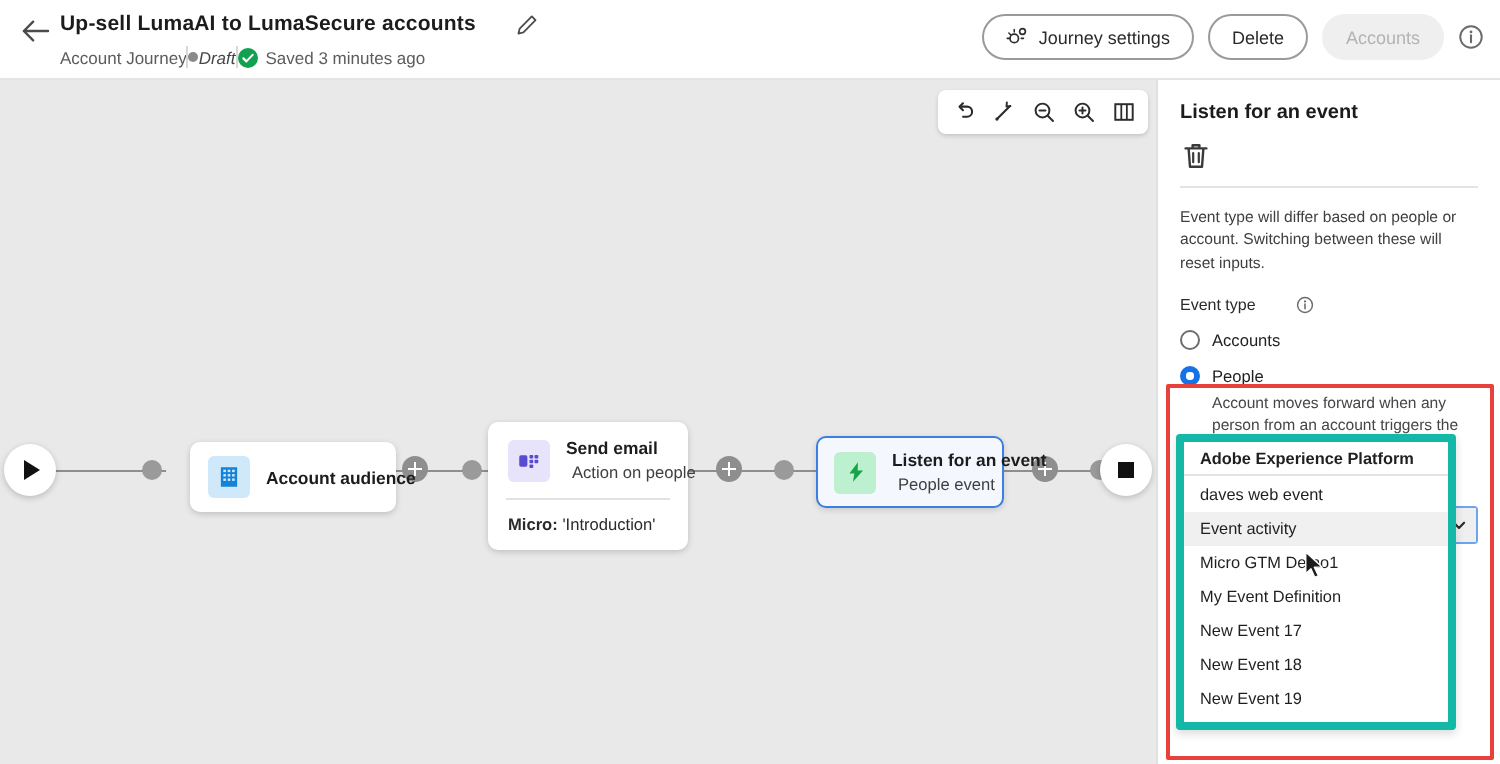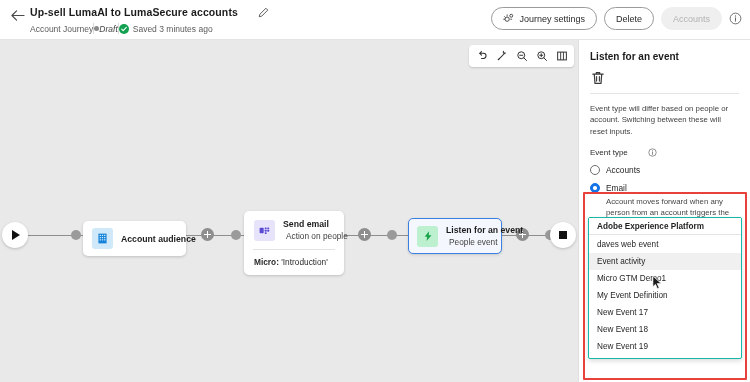--- a/index.html
+++ b/index.html
@@ -163,22 +163,22 @@
     margin-top: 4px; height: 19px; display: flex; align-items: stretch;
     border: 1.4px solid #6aa6ef; border-radius: 2px; background: #fff; cursor: text;
   }
   .combo-input { flex: 1; font-size: 8px; color: #1f1f1f; padding: 0 5px; display:flex; align-items:center; }
   .combo-btn {
     width: 19px; background: #efefef; border-left: 1.4px solid #6aa6ef;
     display: flex; align-items: center; justify-content: center; cursor: pointer;
   }
 
   .dropdown {
-    position: absolute; left: 588px; top: 217px; width: 154px;
-    background: #ffffff; border: 1px solid #14b8a6; border-radius: 2px;
+    position: absolute; left: 588px; top: 217px; width: 140px;
+    background: #ffffff; border: 4px solid #14b8a6; border-radius: 2px;
     box-shadow: 0 2px 5px rgba(0,0,0,.14); z-index: 20;
     overflow: hidden; padding-bottom: 3px;
   }
   .dd-item {
     height: 17px; display: flex; align-items: center; padding: 0 8px;
     font-size: 8.2px; color: #1f1f1f; cursor: pointer; white-space: nowrap;
   }
   .dd-item.partial { height: 11px; align-items: flex-start; }
   .dd-item.header { font-weight: bold; }
   .dd-item.hovered { background: #f0f0f0; }
@@ -292,21 +292,21 @@
       </div>
 
       <div class="pill" style="left:71px; top:190px;"></div>
       <div class="pill" style="left:231px; top:190px;"></div>
       <div class="plus-node" style="left:201px; top:188px;"></div>
       <div class="pill" style="left:387px; top:190px;"></div>
       <div class="plus-node" style="left:358px; top:188px;"></div>
       <div class="plus-node" style="left:516px; top:188px;"></div>
       <div class="pill" style="left:545px; top:190px;"></div>
 
-      <div class="node-card" style="left:83px; top:181px; width:103px;">
+      <div class="node-card" style="left:95px; top:181px; width:103px;">
         <div class="node-head" style="padding:7px 9px;">
           <div class="node-tile tile-blue">
             <svg width="13" height="13" viewBox="0 0 16 16" fill="none">
               <rect x="3" y="2" width="10" height="12" fill="#1482d8"></rect>
               <g fill="#cfe9fa">
                 <rect x="4.5" y="3.5" width="1.6" height="1.5"></rect>
                   <rect x="7.2" y="3.5" width="1.6" height="1.5"></rect>
                   <rect x="9.9" y="3.5" width="1.6" height="1.5"></rect>
                 <rect x="4.5" y="6.2" width="1.6" height="1.5"></rect>
                   <rect x="7.2" y="6.2" width="1.6" height="1.5"></rect>
@@ -403,21 +403,21 @@
         </svg>
       </div>
 
       <div class="radio-row">
         <span class="radio"></span>
         <span class="radio-label">Accounts</span>
       </div>
 
       <div class="radio-row">
         <span class="radio on"></span>
-        <span class="radio-label">Email</span>
+        <span class="radio-label">People</span>
       </div>
       <div class="radio-help">Account moves forward when any person from an account triggers the event.</div>
 
       <div class="select-label-row">
         <span class="select-label">Select people event</span>
         <span class="req-star">✶</span>
       </div>
 
       <div class="combo">
         <div class="combo-input" placeholder=""></div>

